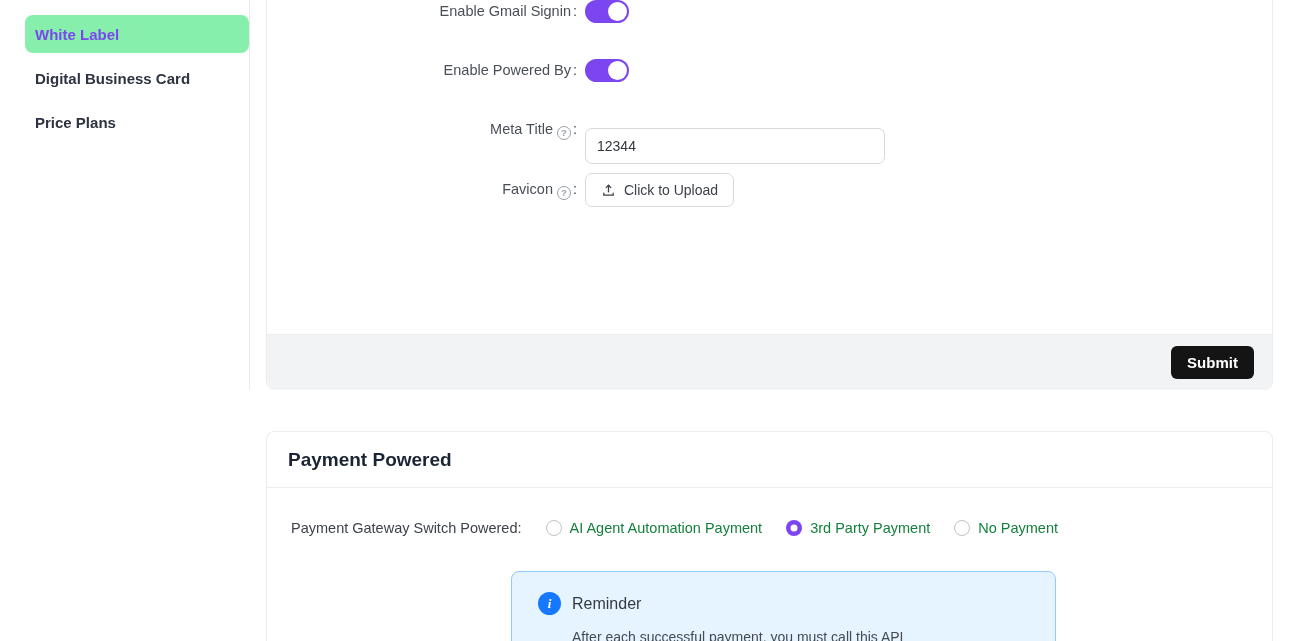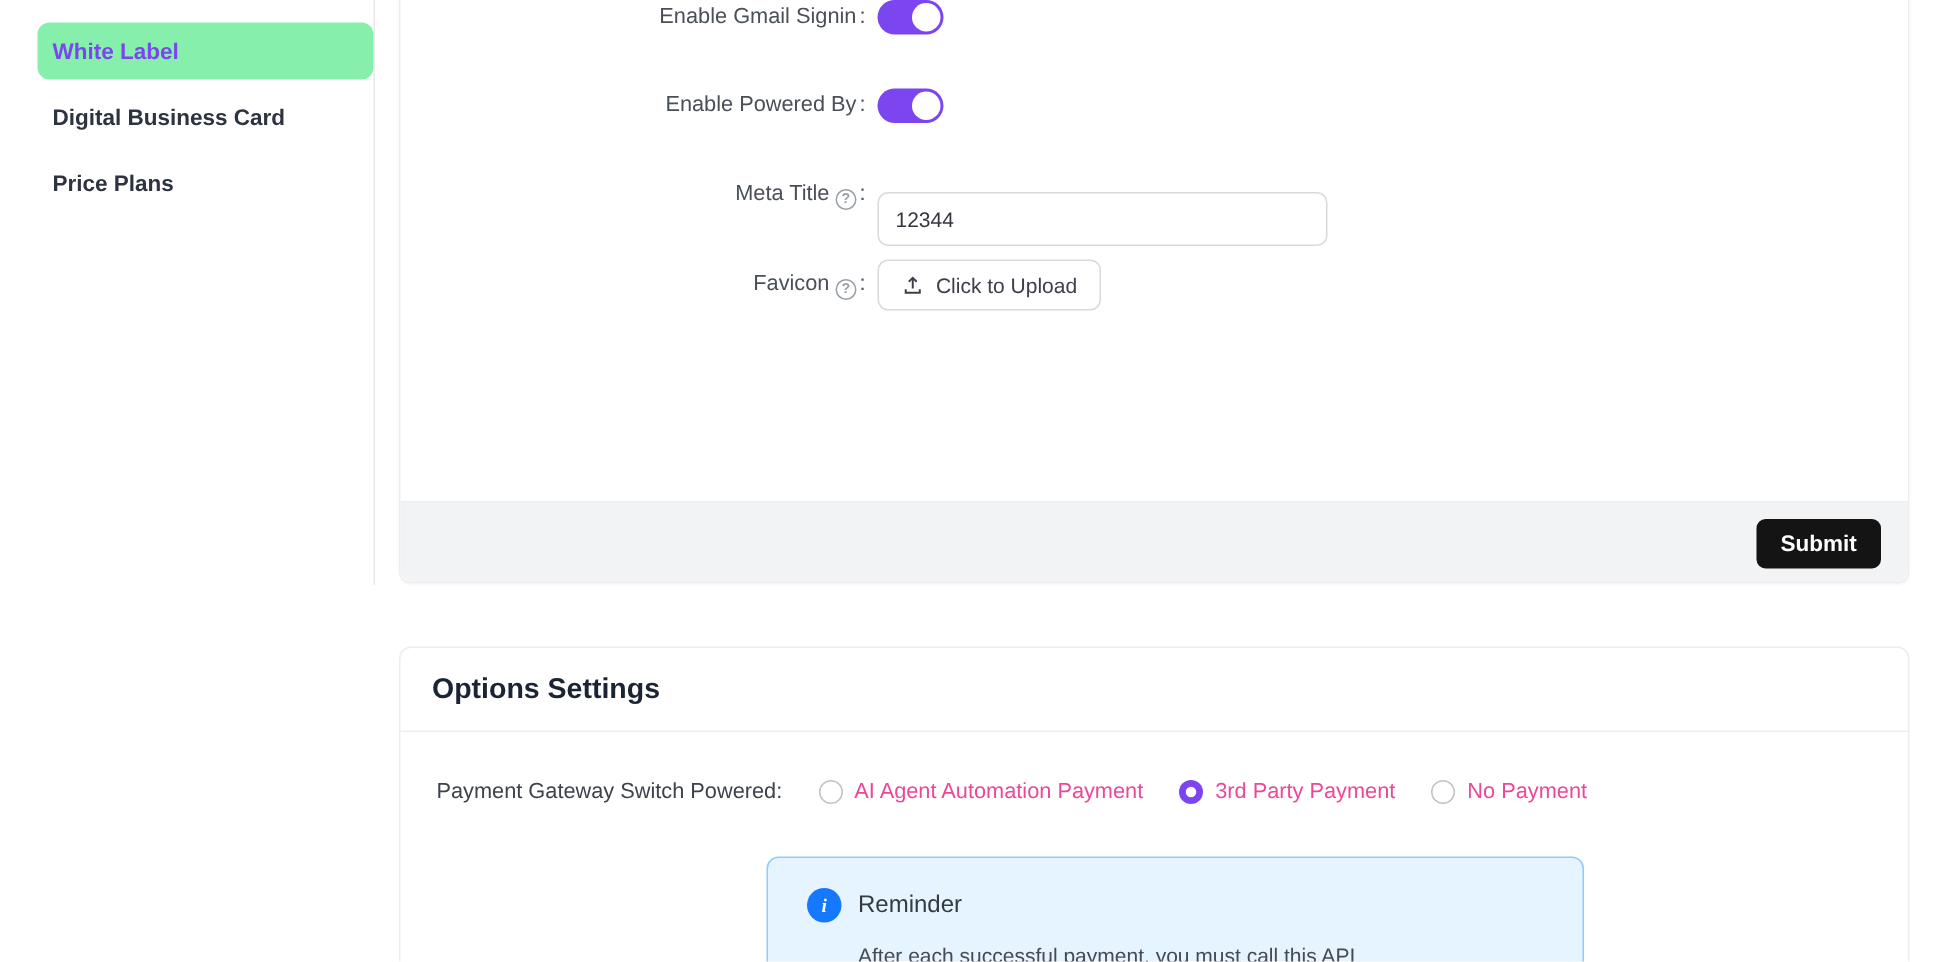--- a/index.html
+++ b/index.html
@@ -73,21 +73,21 @@
   
   .card2 { left:266px; top:431px; width:1007px; height:230px; border-radius:8px 8px 0 0; }
   .card2-header { position:absolute; left:0; top:0; width:100%; height:56px;
     border-bottom:1px solid #ebedf0; display:flex; align-items:center; }
   .card2-title { margin-left:21px; font-size:19px; font-weight:700; color:#1b2434; }
 
   .radio-row { position:absolute; left:24px; top:84px; height:24px; display:flex;
     align-items:center; font-size:14.5px; color:#3d424b; }
   .radio-row .opts-label { white-space:nowrap; }
   .radio-opt { display:flex; align-items:center; margin-left:24px; cursor:pointer;
-    color:#ec4899; }
+    color:#15803d; }
   .radio-circle { width:16px; height:16px; border-radius:50%; background:#fff;
     border:1px solid #bfc3c9; margin-right:8px; flex:0 0 auto; }
   .radio-circle.checked { border:none; box-shadow:inset 0 0 0 4.5px #7b46f0; }
 
   .reminder { position:absolute; left:244px; top:139px; width:545px; height:110px;
     background:#e6f4ff; border:1px solid #91caff; border-radius:8px; }
   .info-icon { position:absolute; left:26px; top:20px; width:23px; height:23px;
     border-radius:50%; background:#1677ff; color:#fff; font-size:13px; font-weight:700;
     display:flex; align-items:center; justify-content:center;
     font-family:"Liberation Serif", serif; font-style:italic; }
@@ -158,21 +158,21 @@
 
 
   <div class="card1-footer">
     <button class="submit-btn">Submit</button>
   </div>
 </section>
 
 <section class="card card2">
 
   <div class="card2-header">
-    <h2 class="card2-title">Options Settings</h2>
+    <h2 class="card2-title">Payment Powered</h2>
   </div>
 
   <div class="radio-row">
     <span class="opts-label">
       <span>Payment Gateway Switch Powered</span><span class="colon">:</span>
     </span>
 
     <label class="radio-opt">
       <span class="radio-circle"></span>
       <span>AI Agent Automation Payment</span>

